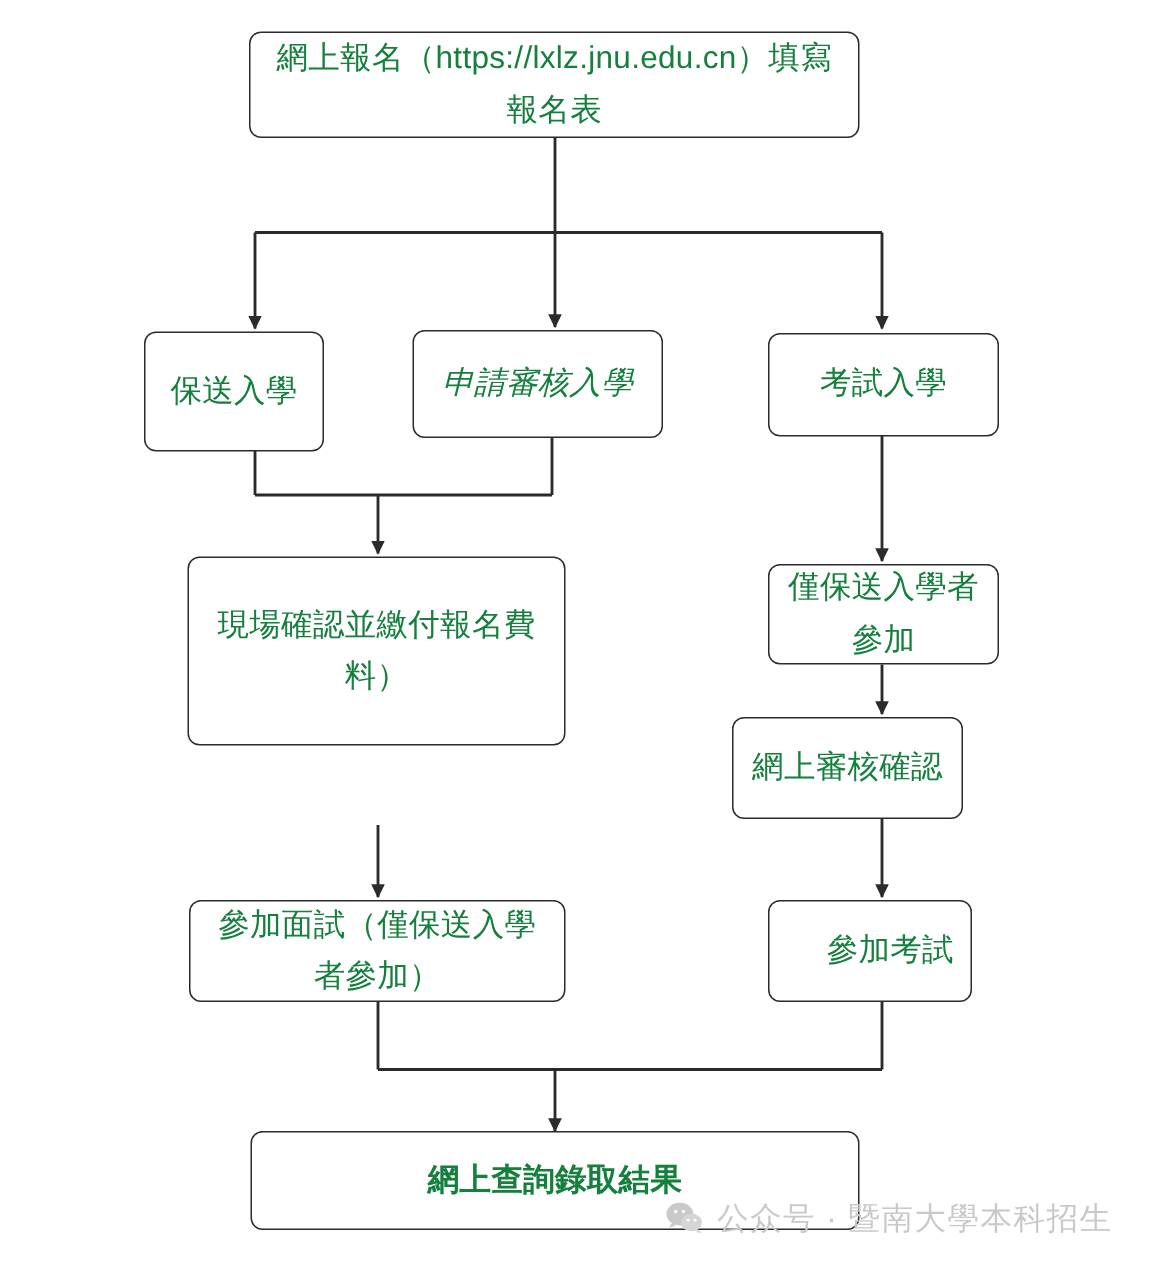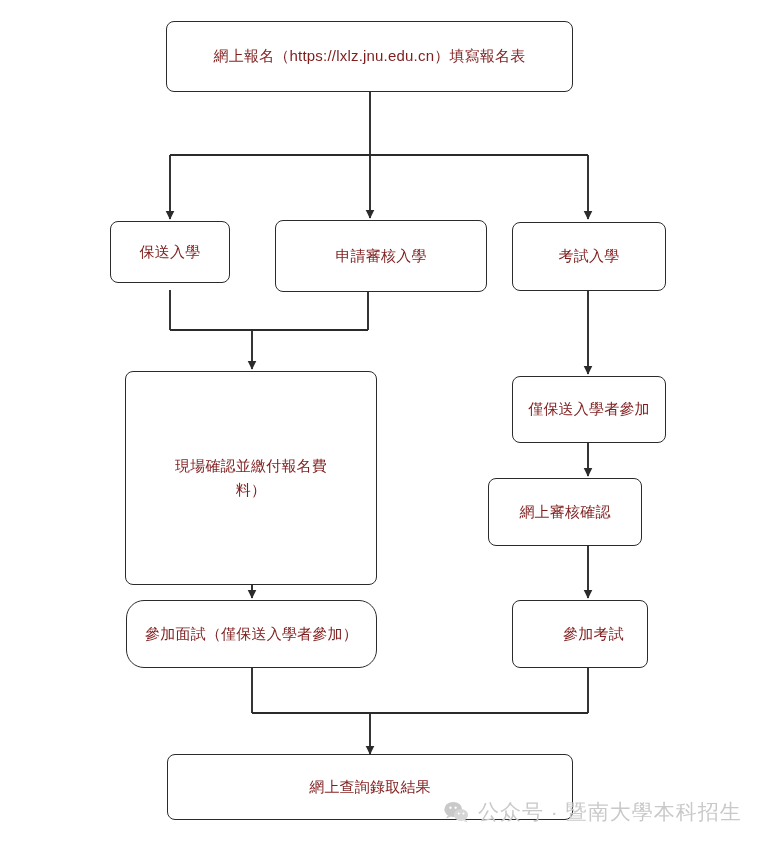--- a/index.html
+++ b/index.html
@@ -27,22 +27,22 @@
   .node {
     position: absolute;
     box-sizing: border-box;
     border: 1.9px solid #2b2b2b;
     border-radius: 8px;
     background: #ffffff;
     display: flex;
     align-items: center;
     justify-content: center;
     text-align: center;
-    color: #7f1d1d;
-    font-size: 15px;
+    color: #15803d;
+    font-size: 21px;
     line-height: 1.62;
     letter-spacing: 0.2px;
     padding: 4px 8px;
   }
   .node .line-2, .node .line-3 { display: block; }
   .watermark {
     position: absolute;
     display: flex;
     align-items: center;
     gap: 9px;
@@ -97,58 +97,58 @@
       <path d="M 588 668 L 588 713"></path>
       <path d="M 252 713 L 588 713"></path>
       <path d="M 370 713 L 370 754" marker-end="url(#arrow)"></path>
     </g>
   </svg>
 
   <div class="node" style="left:166px; top:21px; width:407px; height:71px;">
     <span>網上報名（https://lxlz.jnu.edu.cn）填寫報名表</span>
   </div>
 
-  <div class="node" style="left:110px; top:221px; width:120px; height:62px;">
+  <div class="node" style="left:96px; top:221px; width:120px; height:80px;">
     <span>保送入學</span>
   </div>
 
-  <div class="node" style="left:275px; top:220px; width:212px; height:72px;">
+  <div class="node" style="left:275px; top:220px; width:167px; height:72px;font-style:italic;">
     <span>
       <span class="line-1">申請審核入學</span>
     </span>
   </div>
 
   <div class="node" style="left:512px; top:222px; width:154px; height:69px;">
     <span>考試入學</span>
   </div>
 
-  <div class="node" style="left:125px; top:371px; width:252px; height:214px;">
+  <div class="node" style="left:125px; top:371px; width:252px; height:126px;">
     <span>
       <span class="line-1">現場確認並繳付報名費</span>
       <span class="line-3">料）</span>
     </span>
   </div>
 
   <div class="node" style="left:512px; top:376px; width:154px; height:67px;">
     <span>僅保送入學者參加</span>
   </div>
 
   <div class="node" style="left:488px; top:478px; width:154px; height:68px;">
     <span>網上審核確認</span>
   </div>
 
-  <div class="node" style="left:126px; top:600px; width:251px; height:68px;border-radius:18px;">
+  <div class="node" style="left:126px; top:600px; width:251px; height:68px;">
     <span>參加面試（僅保送入學者參加）</span>
   </div>
 
   <div class="node" style="left:512px; top:600px; width:136px; height:68px;padding-left:35px;">
     <span>參加考試</span>
   </div>
 
-  <div class="node" style="left:167px; top:754px; width:406px; height:66px;">
+  <div class="node" style="left:167px; top:754px; width:406px; height:66px;font-weight:bold;">
     <span>網上查詢錄取結果</span>
   </div>
 
   <div class="watermark" style="left:443px; top:798px;">
     <span class="wechat-icon">
       <svg viewBox="0 0 28 28" width="26" height="26" aria-hidden="true">
         <ellipse cx="11" cy="11.2" rx="9.6" ry="8.1" fill="#c9c9c9"></ellipse>
         <path d="M 5.4 17.4 L 3.2 21 L 8.2 19.2 z" fill="#c9c9c9"></path>
         <ellipse cx="19.4" cy="17.2" rx="7.6" ry="6.4" fill="#d6d6d6"></ellipse>
         <path d="M 24.6 22.2 L 26.6 25.2 L 22.2 23.8 z" fill="#d6d6d6"></path>

